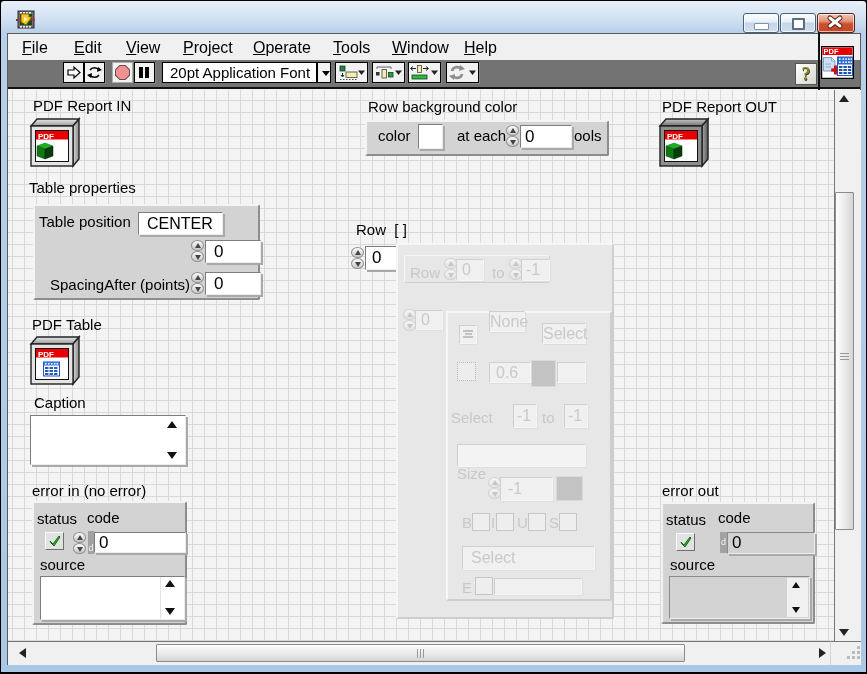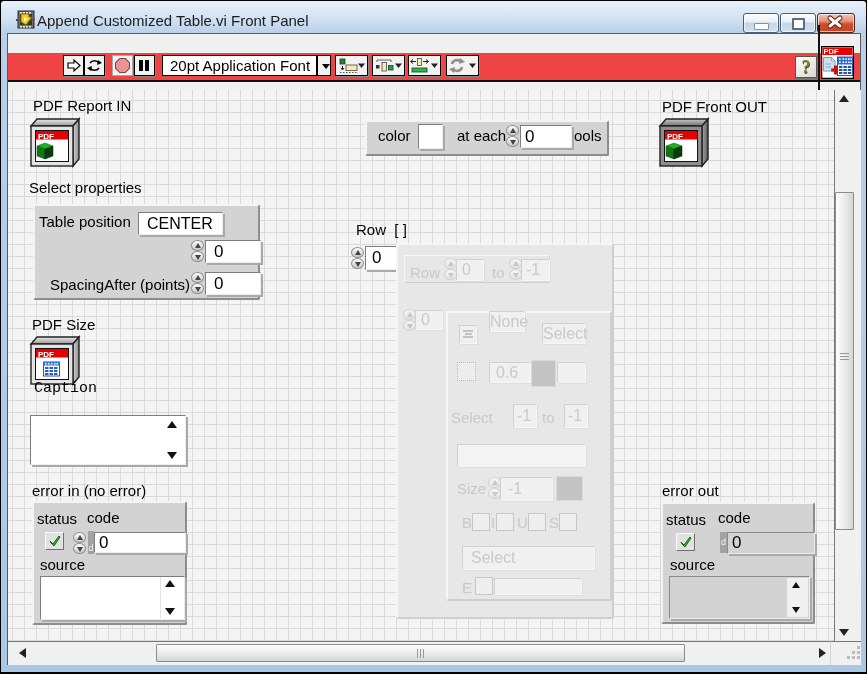--- a/index.html
+++ b/index.html
@@ -9,21 +9,21 @@
   background:linear-gradient(#e8f0fa,#cfdff1 20px,#b8d0e9 32px,#a9c8e6);border-radius:3px 3px 0 0;}
 #client{position:absolute;left:7px;top:33px;width:852px;height:630px;background:#f0f0f0;border:1px solid #5a5a5a;}
 .abs{position:absolute;}
 .lbl{position:absolute;font-size:15px;color:#000;white-space:nowrap;line-height:16px;margin-top:-1px;}
 #title{position:absolute;left:36px;top:11px;font-size:15px;color:#1c1c1c;white-space:nowrap;}
 .capbtn{position:absolute;top:12px;height:18px;border:1px solid #46627e;border-radius:3px;
   background:linear-gradient(#fdfeff, #e8eff7 45%, #c3d6e9 50%, #d2e0ef);box-shadow:inset 0 0 0 1px rgba(255,255,255,.65);}
 #btnclose{background:linear-gradient(#f4c6b2,#e0937b 40%,#cc4f2c 55%,#c54527);border:1px solid #50251a;}
 #menubar{position:absolute;left:0px;top:0px;width:852px;height:27px;background:#f0f0f0;}
 .menu{position:absolute;top:5px;font-size:16px;color:#000;}
-#toolbar{position:absolute;left:0px;top:19px;width:852px;height:27px;background:#ef4444;border-bottom:2px solid #111;}
+#toolbar{position:absolute;left:0px;top:26px;width:852px;height:27px;background:#737373;border-bottom:2px solid #111;}
 .tbtn{position:absolute;top:2px;width:19px;height:19px;background:#f2f2f2;border:1px solid #000;box-shadow:1px 1px 0 #888;}
 #panel{position:absolute;left:0px;top:56px;width:826px;height:551px;background:#f4f4f4;
   background-image:linear-gradient(#d9d9d9 1px,transparent 1px),linear-gradient(90deg,#d9d9d9 1px,transparent 1px);
   background-size:12px 12px;background-position:4px 10px;overflow:hidden;}
 #vsb{position:absolute;left:826px;top:56px;width:26px;height:551px;background:#f0f0f0;border-left:1px solid #777;}
 #hsb{position:absolute;left:0px;top:607px;width:822px;height:23px;background:#f0f0f0;border-top:1px solid #777;}
 #grip{position:absolute;left:822px;top:607px;width:30px;height:23px;background:#f0f0f0;border-top:1px solid #777;border-left:1px solid #d5d5d5;}
 .thumbv{position:absolute;background:linear-gradient(90deg,#fdfdfd,#eaeaea 55%,#d4d4d4);border:1px solid #8c8c8c;border-radius:1px;}
 .thumbh{position:absolute;background:linear-gradient(#fdfdfd,#eaeaea 55%,#d4d4d4);border:1px solid #8c8c8c;border-radius:1px;}
 .panelbox{position:absolute;background:#d3d3d3;border:2px solid;border-color:#f4f4f4 #8d8d8d #8d8d8d #f4f4f4;border-radius:2px;}
@@ -57,41 +57,50 @@
           <rect x="13" y="2" width="2" height="1.6"></rect>
     <rect x="4" y="16" width="2" height="1.6"></rect>
           <rect x="7" y="16" width="2" height="1.6"></rect>
           <rect x="10" y="16" width="2" height="1.6"></rect>
           <rect x="13" y="16" width="2" height="1.6"></rect>
         </g>
     <rect x="1" y="9" width="18" height="1.4" fill="#c22"></rect>
     <path d="M5 4 L13 4 L13 7 L16 7 L10 15 L5 12 Z" fill="#f5c723" stroke="#7a5a00" stroke-width="0.8"></path>
     <path d="M8 7 L12 9 L8 12 Z" fill="#fff8d0"></path>
   </svg>
-  <div id="title">Append Customized Table.vi Front Panel</div>
   <div class="capbtn" style="left:742px;width:34px;">
     <div class="abs" style="left:10px;top:9px;width:13px;height:5px;background:#fff;border:1px solid #7d93a8;border-radius:1px;"></div>
   </div>
   <div class="capbtn" style="left:779px;width:34px;">
     <div class="abs" style="left:11px;top:4px;width:9px;height:8px;background:#fff;border:2px solid #5c6f82;border-radius:1px;"></div>
   </div>
   <div class="capbtn" id="btnclose" style="left:816px;width:36px;">
     <svg width="34" height="16" viewBox="0 0 34 16">
           <g stroke="#5d1d10" stroke-width="5" stroke-linecap="round">
             <line x1="12" y1="4" x2="22" y2="12"></line>
             <line x1="22" y1="4" x2="12" y2="12"></line>
           </g>
           <g stroke="#fff" stroke-width="3" stroke-linecap="round">
             <line x1="12" y1="4" x2="22" y2="12"></line>
             <line x1="22" y1="4" x2="12" y2="12"></line>
           </g>
         </svg>
   </div>
 </div>
 <div id="client">
+  <div id="menubar">
+    <span class="menu" style="left:14px;"><u>F</u>ile</span>
+    <span class="menu" style="left:66px;"><u>E</u>dit</span>
+    <span class="menu" style="left:118px;"><u>V</u>iew</span>
+    <span class="menu" style="left:175px;"><u>P</u>roject</span>
+    <span class="menu" style="left:245px;"><u>O</u>perate</span>
+    <span class="menu" style="left:325px;"><u>T</u>ools</span>
+    <span class="menu" style="left:384px;"><u>W</u>indow</span>
+    <span class="menu" style="left:456px;"><u>H</u>elp</span>
+  </div>
   <div class="abs" style="left:0px;top:26px;width:811px;height:1px;background:#646464;"></div>
   <div id="toolbar">
     <div class="tbtn" style="left:55px;">
       <svg width="19" height="19" viewBox="0 0 19 19">
             <path d="M4 7 L10 7 L10 4 L16 9.5 L10 15 L10 12 L4 12 Z" fill="#fff" stroke="#000" stroke-width="1.2"></path>
           </svg>
     </div>
     <div class="tbtn" style="left:76px;">
       <svg width="19" height="19" viewBox="0 0 19 19">
             <g fill="none" stroke="#000" stroke-width="1.6">
@@ -211,21 +220,21 @@
     <rect x="2" y="9" width="42" height="40" fill="#e4e4e4" stroke="#222" stroke-width="1.4"></rect>
     <rect x="6.5" y="13.5" width="33" height="31" fill="#fff" stroke="#111" stroke-width="1"></rect>
     <rect x="7" y="14" width="32" height="8.5" fill="#e80000"></rect>
     <text x="9" y="21.5" font-size="8" font-weight="bold" fill="#fff" font-family="Liberation Sans">PDF</text>
     <g>
       <polygon points="15,25 23,28 15,31 7,28" fill="#1db11d" stroke="#063" stroke-width="0.5" transform="translate(1,1)"></polygon>
       <polygon points="7,28 15,31 15,41 7,38" fill="#117711" stroke="#042" stroke-width="0.5" transform="translate(1,1)"></polygon>
       <polygon points="15,31 23,28 23,38 15,41" fill="#0a3d0a" stroke="#021" stroke-width="0.5" transform="translate(1,1)"></polygon>
     </g>
   </svg>
-  <div class="lbl" style="left:21px;top:91px;">Select properties</div>
+  <div class="lbl" style="left:21px;top:91px;">Table properties</div>
   <div class="panelbox" style="left:25px;top:114px;width:223px;height:92px;"></div>
   <div class="lbl" style="left:31px;top:125px;">Table position</div>
   <div class="wbox" style="left:130px;top:122px;width:75px;height:21px;padding-left:8px;font-size:16px;">CENTER</div>
   <div class="spin" style="left:183px;top:150px;">
           <div class="spinb">
             <div class="tri-u"></div>
           </div>
           <div class="spinb" style="margin-top:0px;">
             <div class="tri-d"></div>
           </div>
@@ -234,21 +243,21 @@
   <div class="lbl" style="left:42px;top:188px;">SpacingAfter (points)</div>
   <div class="spin" style="left:183px;top:182px;">
           <div class="spinb">
             <div class="tri-u"></div>
           </div>
           <div class="spinb" style="margin-top:0px;">
             <div class="tri-d"></div>
           </div>
         </div>
   <div class="wbox" style="left:197px;top:182px;width:46px;height:21px;padding-left:8px;">0</div>
-  <div class="lbl" style="left:24px;top:228px;">PDF Size</div>
+  <div class="lbl" style="left:24px;top:228px;">PDF Table</div>
   <svg class="abs" style="left:21px;top:245px;" width="54" height="52" viewBox="0 0 54 52">
     <polygon points="2,9 44,9 50,2 8,2" fill="url(#gt2)" stroke="#222" stroke-width="1.4"></polygon>
     <polygon points="44,9 50,2 50,42 44,49" fill="url(#gr2)" stroke="#222" stroke-width="1.4"></polygon>
     <defs>
       <linearGradient id="gt2" x1="0" y1="0" x2="0" y2="1">
               <stop offset="0" stop-color="#e9e9e9"></stop>
               <stop offset="1" stop-color="#9a9a9a"></stop>
             </linearGradient>
       <linearGradient id="gr2" x1="0" y1="0" x2="1" y2="0">
               <stop offset="0" stop-color="#d5d5d5"></stop>
@@ -275,21 +284,21 @@
               <rect x="10.5" y="5" width="3.5" height="2"></rect>
       <rect x="1.5" y="8" width="3.5" height="2"></rect>
               <rect x="6" y="8" width="3.5" height="2"></rect>
               <rect x="10.5" y="8" width="3.5" height="2"></rect>
       <rect x="1.5" y="11" width="3.5" height="2"></rect>
               <rect x="6" y="11" width="3.5" height="2"></rect>
               <rect x="10.5" y="11" width="3.5" height="2"></rect>
             </g>
     </g>
   </svg>
-  <div class="lbl" style="left:26px;top:292px;font-family:Liberation Mono, monospace;">Caption</div>
+  <div class="lbl" style="left:26px;top:306px;">Caption</div>
   <div class="wbox" style="left:22px;top:325px;width:154px;height:48px;">
     <div class="abs" style="left:136px;top:5px;width:0;height:0;border-left:5px solid transparent;border-right:5px solid transparent;border-bottom:7px solid #111;"></div>
     <div class="abs" style="left:136px;top:36px;width:0;height:0;border-left:5px solid transparent;border-right:5px solid transparent;border-top:7px solid #111;"></div>
   </div>
   <div class="lbl" style="left:24px;top:394px;">error in (no error)</div>
   <div class="panelbox" style="left:24px;top:411px;width:151px;height:120px;"></div>
   <div class="lbl" style="left:29px;top:422px;">status</div>
   <div class="lbl" style="left:79px;top:421px;">code</div>
   <div class="abs" style="left:37px;top:442px;width:17px;height:16px;background:#e2e2e2;border:1px solid;border-color:#fafafa #6f6f6f #6f6f6f #fafafa;">
     <svg width="17" height="16" viewBox="0 0 17 16">
@@ -364,21 +373,21 @@
   <div class="dbox" style="left:534px;top:233px;width:42px;height:19px;text-align:center;line-height:19px;">Select</div>
   <div class="abs" style="left:449px;top:272px;width:17px;height:17px;border:1px dotted #b9b9b9;background:#ededed;"></div>
   <div class="dbox" style="left:481px;top:272px;width:34px;height:19px;padding-left:6px;line-height:19px;">0.6</div>
   <div class="abs" style="left:523px;top:270px;width:23px;height:25px;background:#c3c3c3;border:1px solid #dadada;"></div>
   <div class="dbox" style="left:549px;top:272px;width:27px;height:19px;"></div>
   <div class="dlbl" style="left:443px;top:320px;">Select</div>
   <div class="dbox" style="left:505px;top:314px;width:19px;height:22px;padding-left:3px;line-height:22px;">-1</div>
   <div class="dlbl" style="left:534px;top:320px;">to</div>
   <div class="dbox" style="left:556px;top:314px;width:19px;height:22px;padding-left:3px;line-height:22px;">-1</div>
   <div class="dbox" style="left:449px;top:354px;width:127px;height:21px;background:#f3f3f3;"></div>
-  <div class="dlbl" style="left:449px;top:391px;">Size</div>
+  <div class="dlbl" style="left:449px;top:376px;">Size</div>
   <div class="spin" style="left:480px;top:387px;">
           <div class="spinb dspinb">
             <div class="tri-u dtri-u"></div>
           </div>
           <div class="spinb dspinb">
             <div class="tri-d dtri-d"></div>
           </div>
         </div>
   <div class="dbox" style="left:492px;top:387px;width:44px;height:22px;padding-left:7px;line-height:22px;">-1</div>
   <div class="abs" style="left:548px;top:386px;width:25px;height:23px;background:#c3c3c3;border:1px solid #dadada;"></div>
@@ -388,35 +397,36 @@
   <div class="dcb" style="left:488px;top:423px;"></div>
   <div class="dlbl" style="left:509px;top:425px;">U</div>
   <div class="dcb" style="left:520px;top:423px;"></div>
   <div class="dlbl" style="left:541px;top:425px;">S</div>
   <div class="dcb" style="left:551px;top:423px;"></div>
   <div class="dbox" style="left:454px;top:456px;width:123px;height:22px;padding-left:8px;line-height:22px;">Select</div>
   <div class="dlbl" style="left:454px;top:490px;">E</div>
   <div class="dcb" style="left:467px;top:487px;"></div>
   <div class="dbox" style="left:486px;top:488px;width:86px;height:15px;"></div>
 
+  <div class="lbl" style="left:360px;top:10px;">Row background color</div>
   <div class="panelbox" style="left:357px;top:30px;width:240px;height:32px;"></div>
   <div class="lbl" style="left:370px;top:39px;">color</div>
   <div class="wbox" style="left:410px;top:34px;width:23px;height:23px;"></div>
   <div class="lbl" style="left:449px;top:39px;">at each</div>
   <div class="spin" style="left:498px;top:35px;">
           <div class="spinb">
             <div class="tri-u"></div>
           </div>
           <div class="spinb" style="margin-top:0px;">
             <div class="tri-d"></div>
           </div>
         </div>
   <div class="wbox" style="left:512px;top:35px;width:46px;height:21px;padding-left:4px;">0</div>
   <div class="lbl" style="left:566px;top:39px;">ools</div>
-  <div class="lbl" style="left:654px;top:10px;">PDF Front OUT</div>
+  <div class="lbl" style="left:654px;top:10px;">PDF Report OUT</div>
   <svg class="abs" style="left:650px;top:27px;" width="54" height="52" viewBox="0 0 54 52">
     <polygon points="2,9 44,9 50,2 8,2" fill="url(#gt3)" stroke="#222" stroke-width="1.4"></polygon>
     <polygon points="44,9 50,2 50,42 44,49" fill="url(#gr3)" stroke="#222" stroke-width="1.4"></polygon>
     <defs>
       <linearGradient id="gt3" x1="0" y1="0" x2="0" y2="1">
               <stop offset="0" stop-color="#c9c9c9"></stop>
               <stop offset="1" stop-color="#6f6f6f"></stop>
             </linearGradient>
       <linearGradient id="gr3" x1="0" y1="0" x2="1" y2="0">
               <stop offset="0" stop-color="#a9a9a9"></stop>

